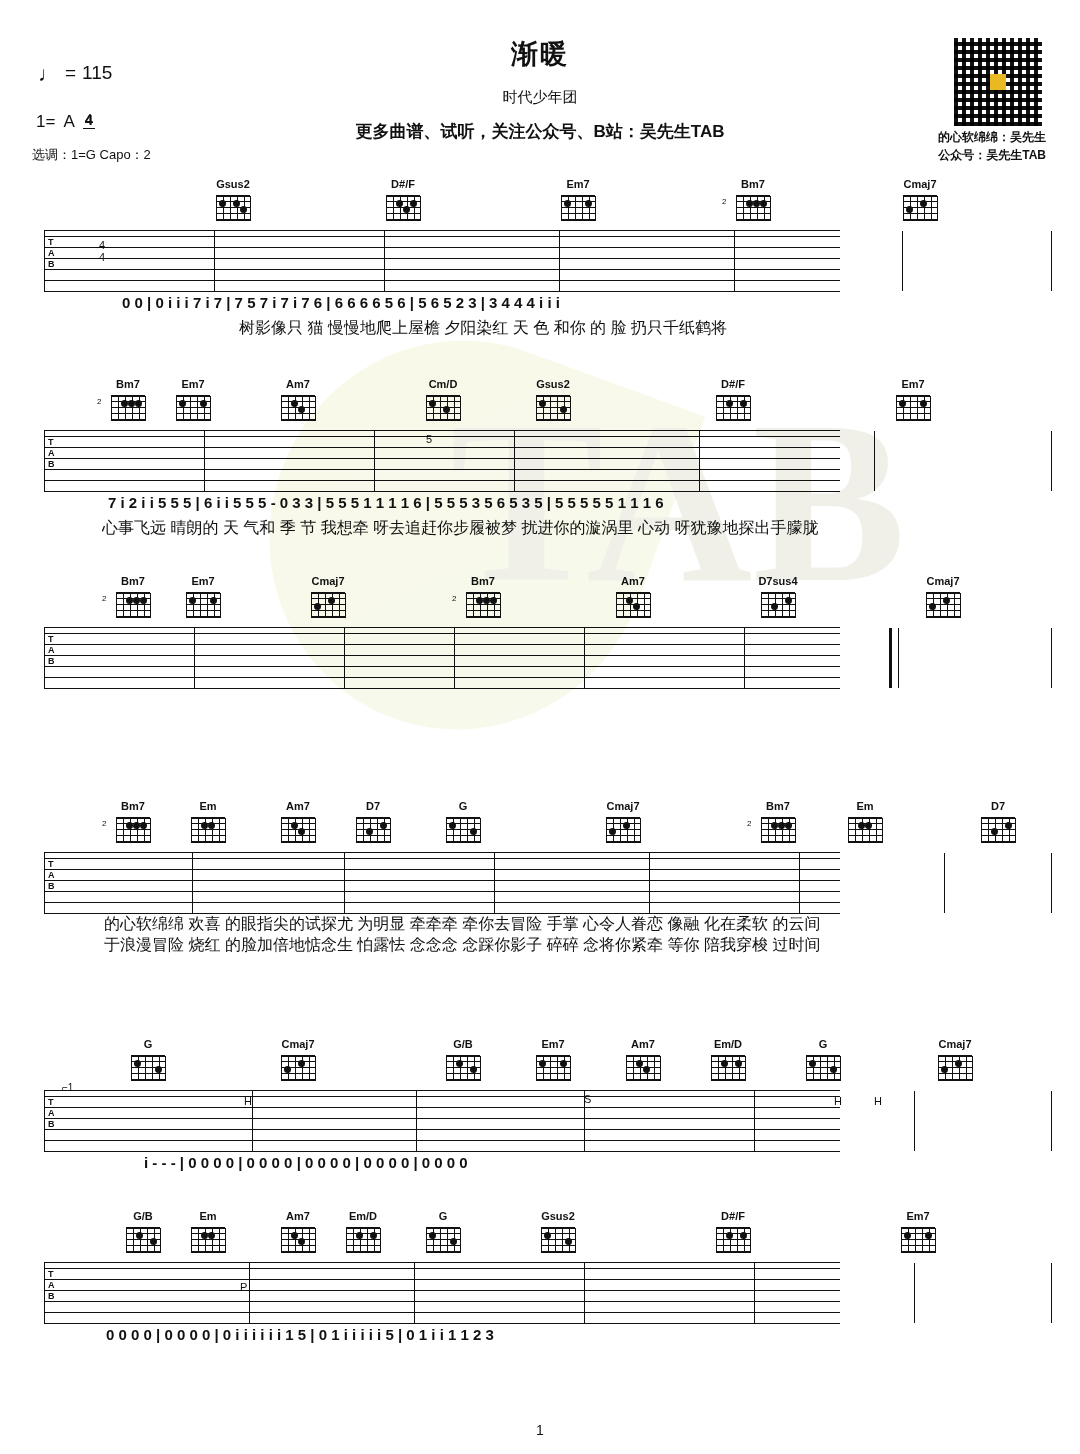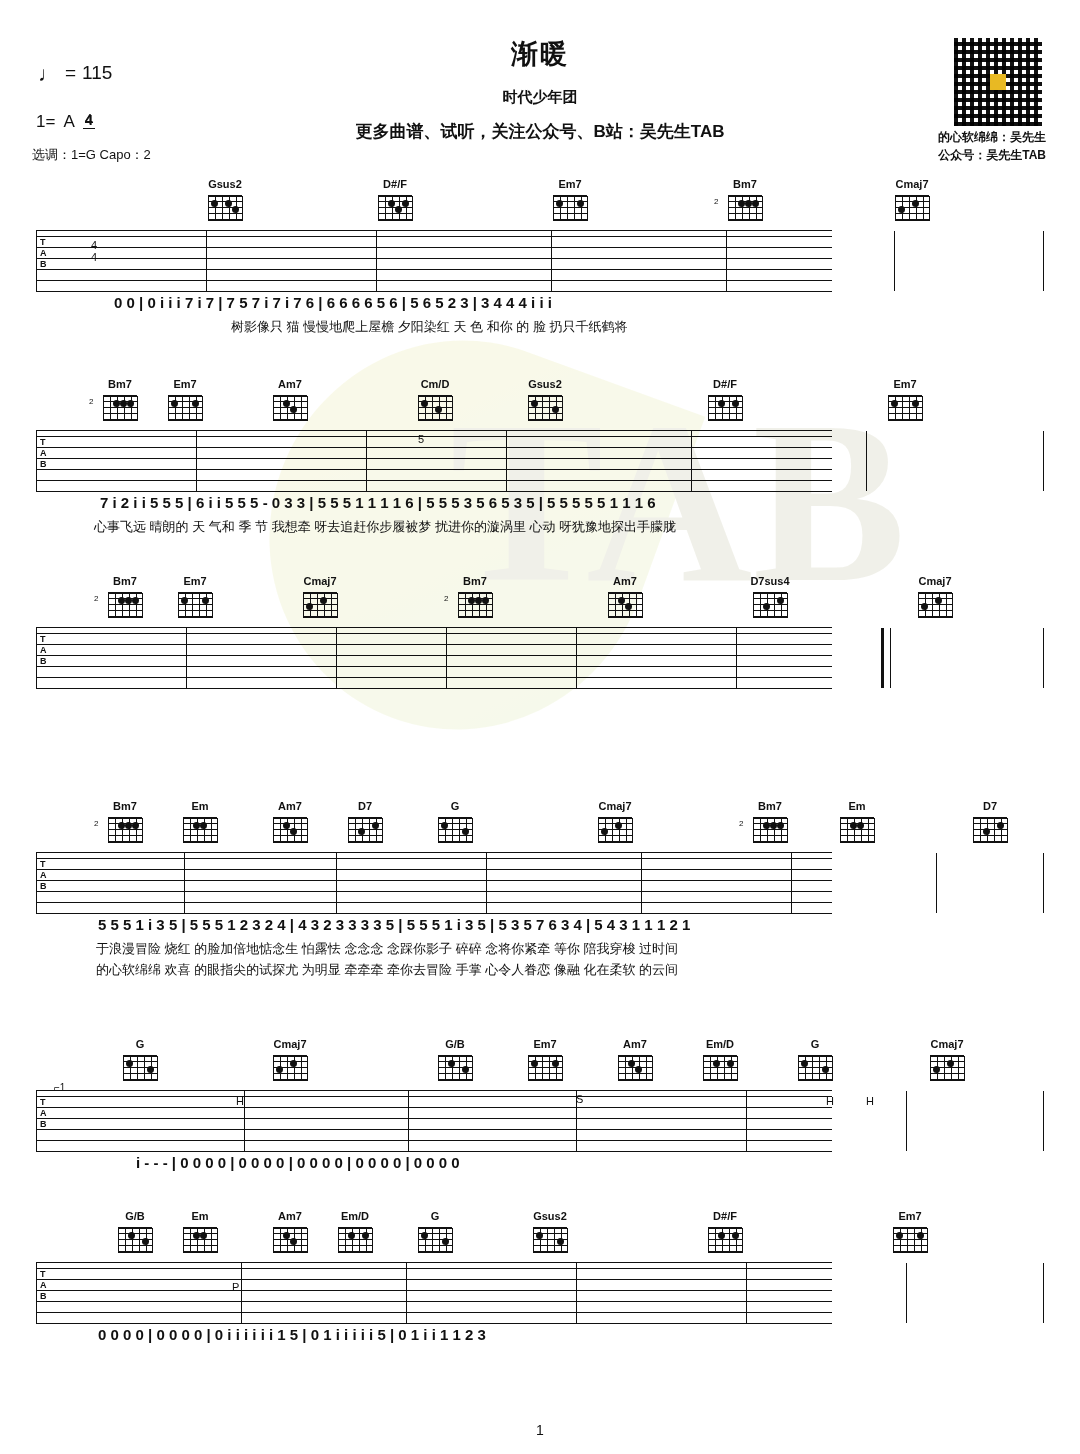--- a/index.html
+++ b/index.html
@@ -1,39 +1,39 @@
 <!DOCTYPE html>
 <html><head>
 <meta charset="utf-8">
 <style>
   html,body{margin:0;padding:0;background:#fff;}
   body{width:1080px;height:1454px;position:relative;font-family:"Liberation Sans",sans-serif;color:#111;overflow:hidden;}
 
   
   .title{position:absolute;left:0;top:36px;width:1080px;text-align:center;font-size:27px;font-weight:700;letter-spacing:2px;}
-  .artist{position:absolute;left:0;top:88px;width:1080px;text-align:center;font-size:15px;font-weight:bold;}
+  .artist{position:absolute;left:0;top:88px;width:1080px;text-align:center;font-size:15px;}
   .promo{position:absolute;left:0;top:120px;width:1080px;text-align:center;font-size:17px;font-weight:700;}
 
   .tempo{position:absolute;left:38px;top:62px;font-size:19px;display:flex;align-items:center;gap:6px;}
   .noteglyph{font-size:21px;line-height:1;}
   .keyline{position:absolute;left:36px;top:112px;font-size:17px;display:flex;align-items:flex-start;gap:8px;}
   .frac{display:inline-block;text-align:center;font-size:14px;line-height:1.05;}
   .frac .num{display:block;border-bottom:1px solid #111;padding:0 2px;}
   .frac .den{display:block;padding:0 2px;}
   .capo{position:absolute;left:32px;top:146px;font-size:13px;}
 
   .qr{position:absolute;right:36px;top:36px;width:88px;height:88px;background:
      repeating-linear-gradient(90deg,#111 0 4px,#fff 4px 8px),
      repeating-linear-gradient(0deg,#111 0 4px,#fff 4px 8px);
      background-blend-mode:multiply;border:2px solid #fff;}
   .qr:after{content:"";position:absolute;left:36px;top:36px;width:16px;height:16px;background:#e8b923;}
   .credit{position:absolute;right:34px;top:128px;text-align:right;font-size:12px;font-weight:700;line-height:1.5;}
 
   
-  .system{position:absolute;left:0;width:868px;}
+  .system{position:absolute;left:8px;width:868px;}
   .chords{position:relative;height:50px;}
   .chord{position:absolute;top:0;text-align:center;}
   .chord .nm{font-size:11px;font-weight:700;white-space:nowrap;}
   .grid{position:relative;width:44px;height:30px;margin:1px auto 0;}
   .grid .nut{position:absolute;left:5px;top:4px;width:34px;height:2px;background:#111;}
   .grid .fb{position:absolute;left:5px;top:5px;width:34px;height:24px;
      background:
        repeating-linear-gradient(90deg,#111 0 1px,transparent 1px 7px),
        repeating-linear-gradient(0deg,#111 0 1px,transparent 1px 6px);
      border-right:1px solid #111;border-bottom:1px solid #111;}
@@ -44,21 +44,21 @@
      background:repeating-linear-gradient(0deg,transparent 0 10px,#111 10px 11px);
      background-size:100% 100%;}
   .staffwrap{position:relative;margin:0 36px;}
   .tabmark{position:absolute;left:4px;top:6px;font-size:9px;font-weight:700;line-height:11px;letter-spacing:0;}
   .barline{position:absolute;top:0;bottom:0;width:1px;background:#111;}
   .strum{position:absolute;font-size:11px;color:#111;}
 
   .numline{position:relative;height:24px;margin:2px 36px 0;}
   .num{position:absolute;font-size:15px;font-weight:700;white-space:nowrap;}
   .lyricline{position:relative;height:21px;margin:0 36px;}
-  .lyr{position:absolute;font-size:13px;white-space:nowrap;}
+  .lyr{position:absolute;font-size:16px;white-space:nowrap;}
 
   
   .wm{position:absolute;left:150px;top:330px;width:780px;height:430px;pointer-events:none;opacity:.12;}
   .wm .leaf{position:absolute;left:120px;top:10px;width:380px;height:390px;border-radius:50% 0 50% 50%;
      background:linear-gradient(135deg,#d8d24e,#b9d36a);transform:rotate(20deg);}
   .wm .big{position:absolute;left:300px;top:40px;font-size:230px;font-weight:700;color:#8a8a50;font-family:"Liberation Serif",serif;}
 
   .pagenum{position:absolute;left:0;bottom:16px;width:1080px;text-align:center;font-size:14px;}
   .repeat{position:absolute;top:0;bottom:0;width:6px;border-left:3px solid #111;border-right:1px solid #111;}
   .endbracket{position:absolute;font-size:10px;}
@@ -446,28 +446,25 @@
       <div class="barline" style="left:148px"></div>
       <div class="barline" style="left:300px"></div>
       <div class="barline" style="left:450px"></div>
       <div class="barline" style="left:605px"></div>
       <div class="barline" style="left:755px"></div>
       <div class="barline" style="left:900px"></div>
       <div class="barline" style="left:1007px"></div>
     </div>
   </div>
 
-  <div class="numline">
-    <div class="num" style="left:62px">5 5 5 1 i   3 5 | 5 5 5 1 2 3 2 4 | 4 3 2 3 3 3 3 5 | 5 5 5 1 i   3 5 | 5 3 5 7 6   3 4 | 5 4 3 1 1 1 2 1</div>
+  <div class="lyricline">
+    <div class="lyr" style="left:60px">的心软绵绵  欢喜  的眼指尖的试探尤 为明显   牵牵牵  牵你去冒险   手掌  心令人眷恋   像融  化在柔软  的云间</div>
   </div>
   <div class="lyricline">
     <div class="lyr" style="left:60px">于浪漫冒险  烧红  的脸加倍地惦念生 怕露怯  念念念  念踩你影子  碎碎  念将你紧牵  等你  陪我穿梭  过时间</div>
-  </div>
-  <div class="lyricline">
-    <div class="lyr" style="left:60px">的心软绵绵  欢喜  的眼指尖的试探尤 为明显   牵牵牵  牵你去冒险   手掌  心令人眷恋   像融  化在柔软  的云间</div>
   </div>
 </div>
 
 <div class="system" style="top:1038px">
   <div class="chords">
     <div class="chord" style="left:105px;width:70px">
       <div class="nm">G</div>
       <div class="grid">
           <div class="fb"></div>
           <div class="nut"></div>

